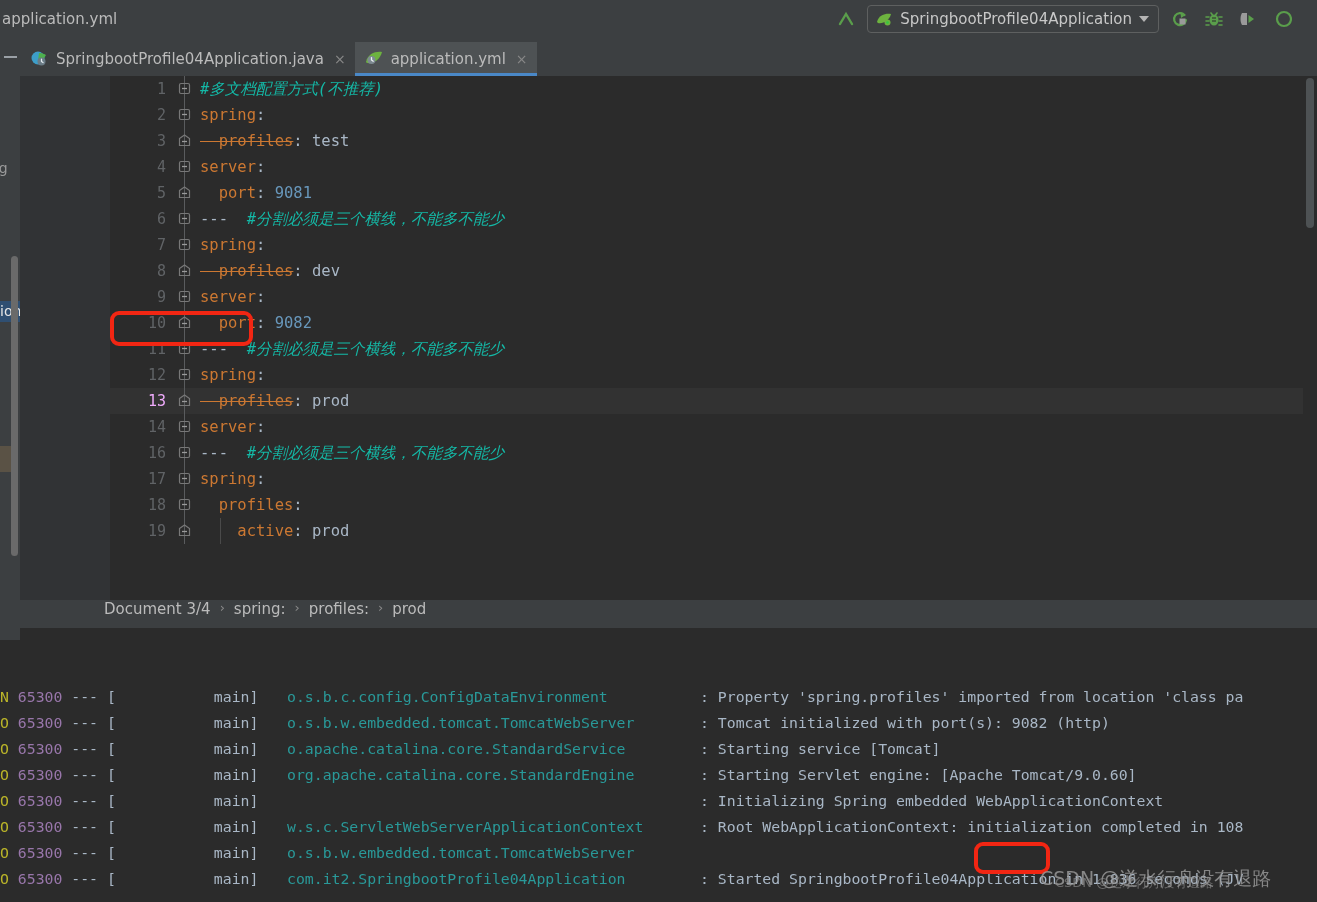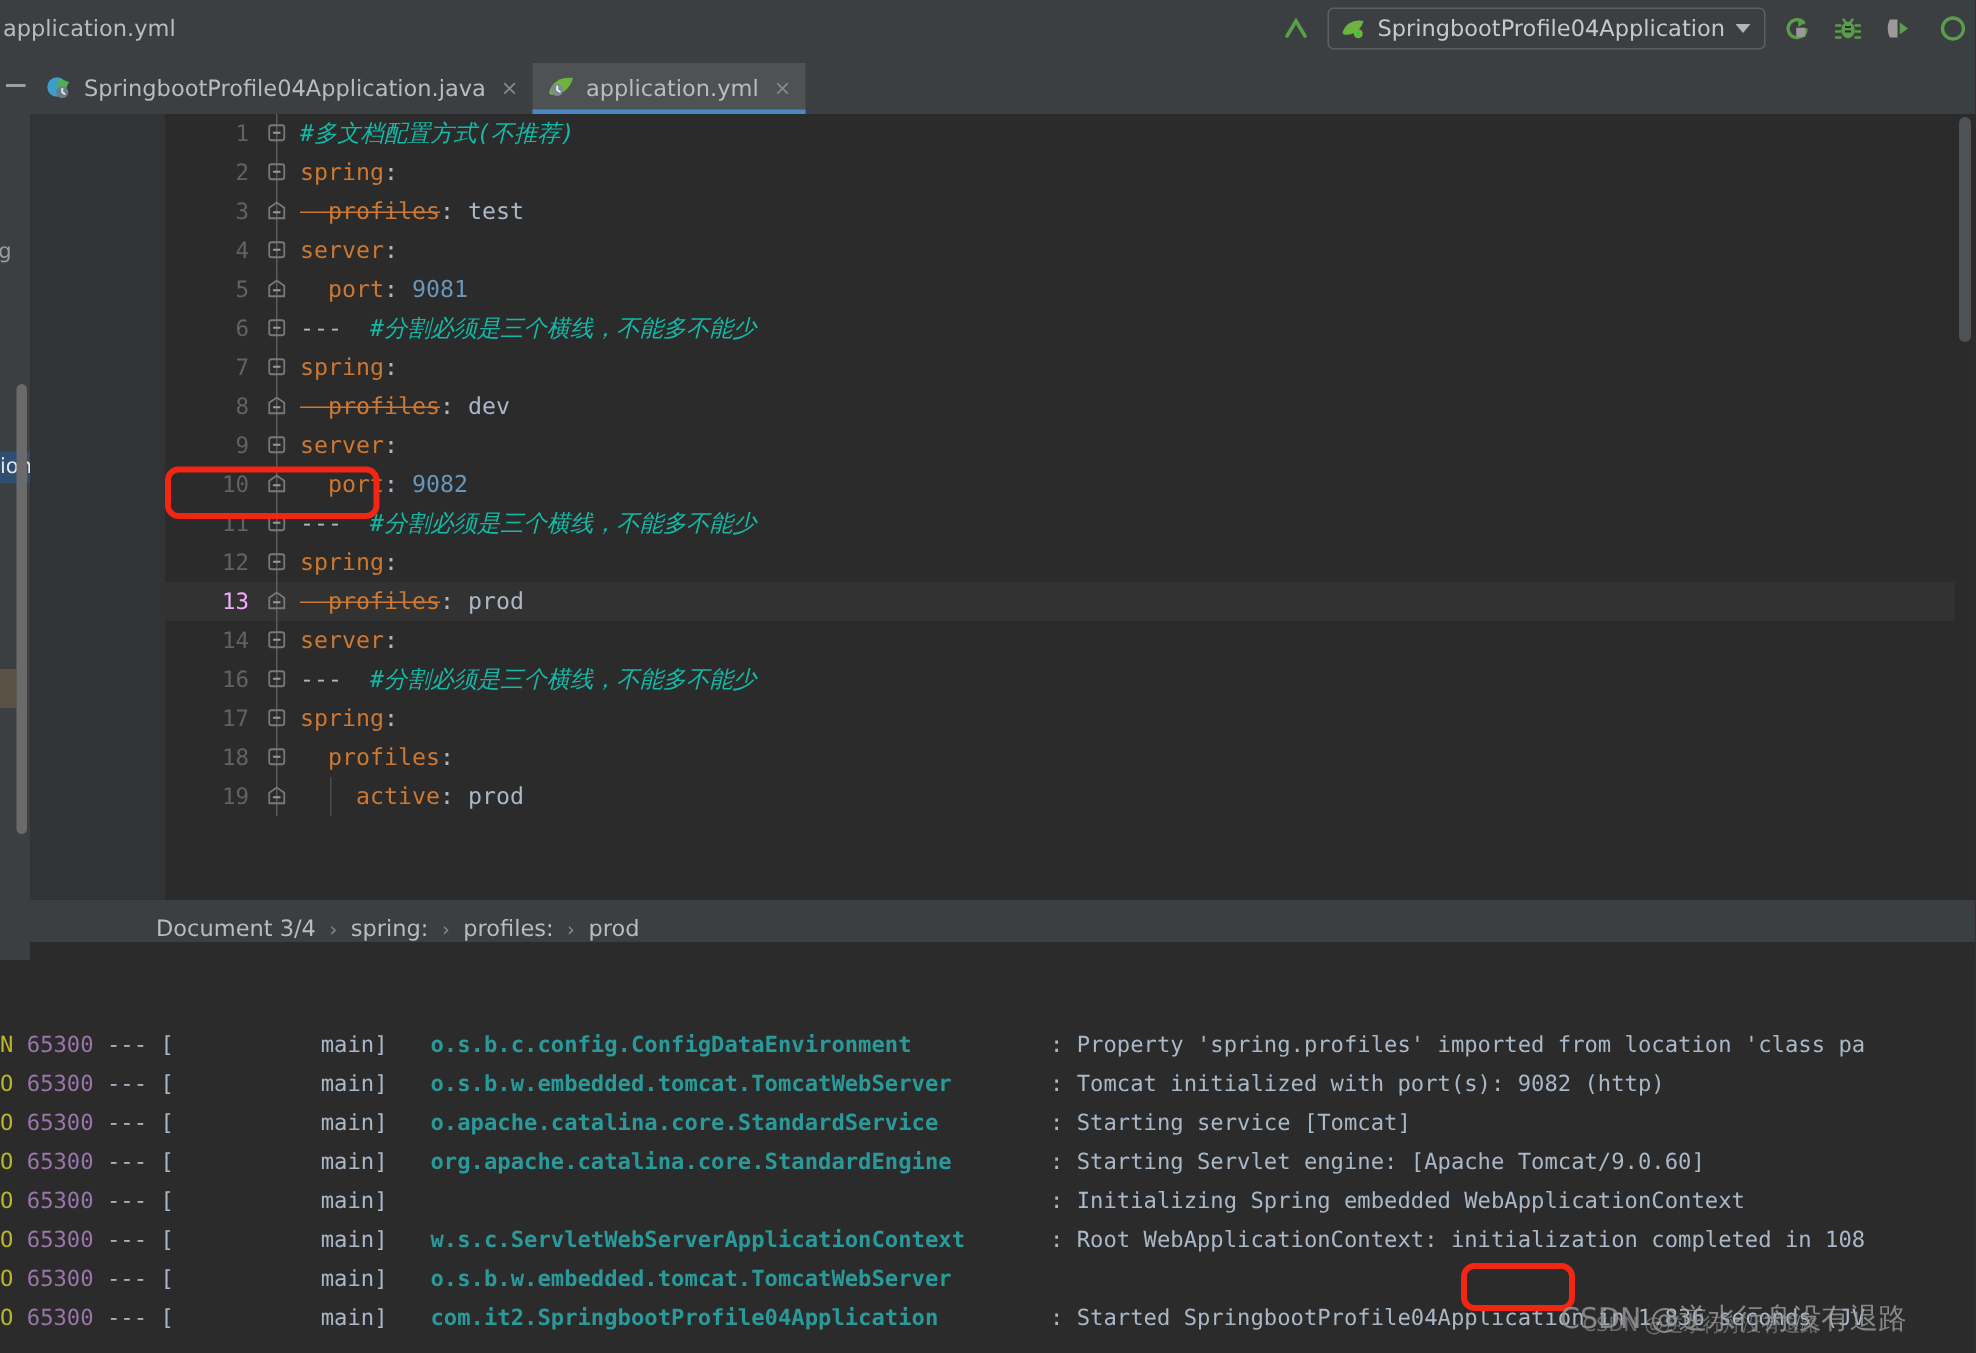--- a/index.html
+++ b/index.html
@@ -39,21 +39,21 @@
     margin-left: 2px;
     white-space: nowrap;
   }
   .titlebar-right {
     position: absolute;
     right: 0; top: 0;
     height: 38px;
     display: flex;
     align-items: center;
     gap: 8px;
-    padding-right: 4px;
+    padding-right: 22px;
   }
   .tb-icon {
     width: 26px; height: 26px;
     display: flex;
     align-items: center;
     justify-content: center;
     cursor: pointer;
   }
   .run-config {
     display: flex;
@@ -268,21 +268,21 @@
     border-radius: 4px;
   }
 
   
   .breadcrumb {
     position: absolute;
     left: 20px; top: 600px;
     width: 1297px; height: 28px;
     background: #3c3f41;
     display: flex;
-    align-items: flex-end;
+    align-items: flex-start;
     padding-left: 84px;
     gap: 9px;
     box-sizing: border-box;
   }
   .crumb {
     color: #bbbbbb;
     font-size: 15px;
     cursor: pointer;
     white-space: nowrap;
   }
@@ -314,21 +314,21 @@
     white-space: pre;
   }
   .c-lvl  { color: #bbb529; }
   .c-pid  { color: #9876aa; }
   .c-dash { color: #a9b7c6; }
   .c-thread { color: #a9b7c6; }
   .c-logger { color: #299999; }
   .c-msg  { color: #a9b7c6; }
 
   .col-left   { position: absolute; left: 0;   top: 0; }
-  .col-logger { position: absolute; left: 287px; top: 0; font-weight: bold; }
+  .col-logger { position: absolute; left: 287px; top: 0; }
   .col-msg    { position: absolute; left: 700px; top: 0; }
 
   .console-topline {
     position: absolute;
     left: 0; top: 688px;
     width: 1317px; height: 2px;
     background: #3c3f41;
   }
 
   

